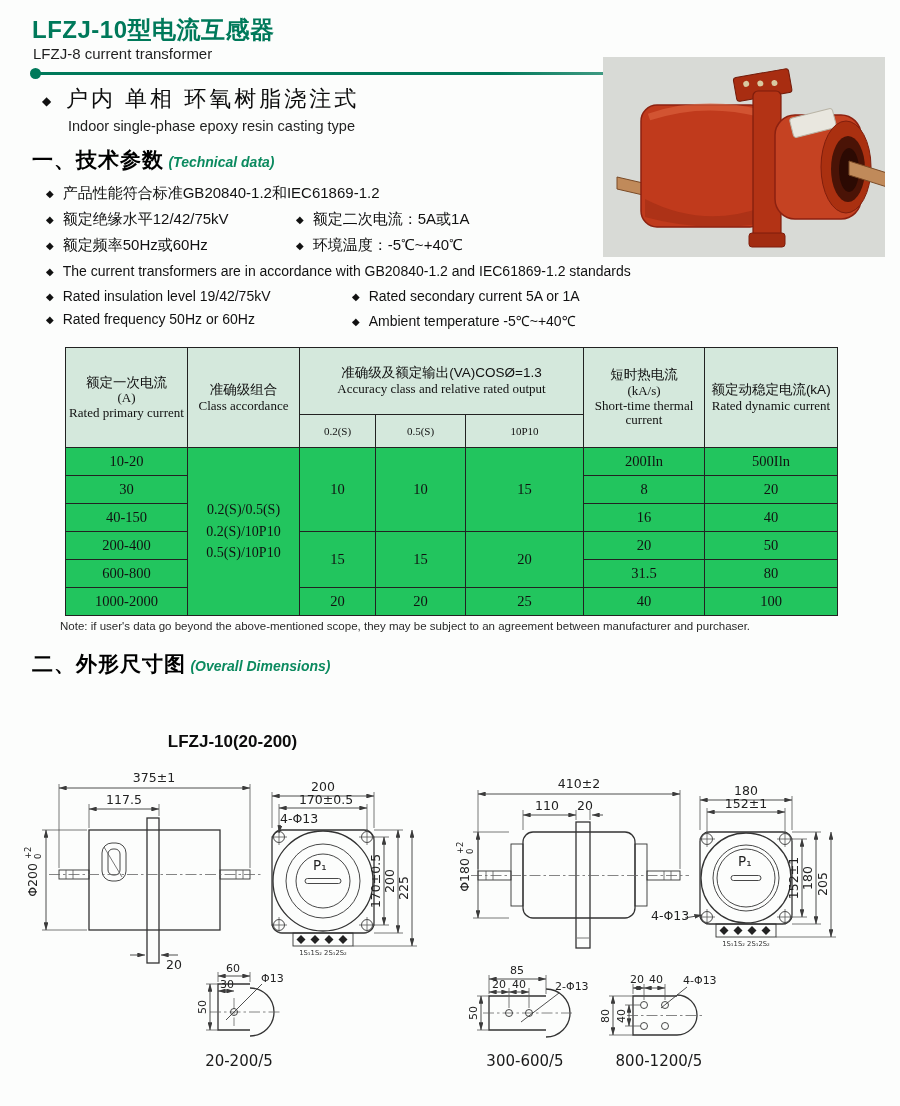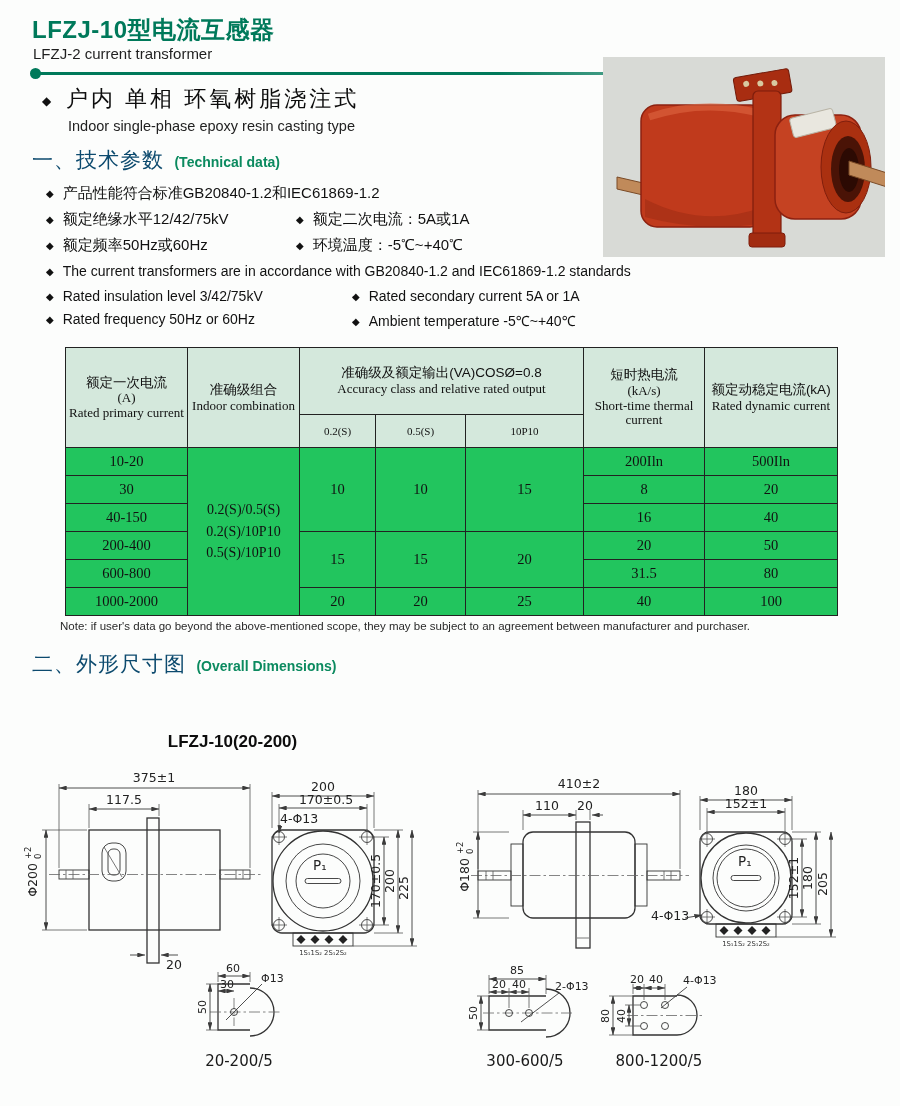--- a/index.html
+++ b/index.html
@@ -9,22 +9,22 @@
 
   .title-zh{font-size:24px;font-weight:bold;color:#00795a;letter-spacing:.5px;}
   .title-en{font-size:15px;color:#1f1f1f;}
   .rule{height:3px;background:linear-gradient(to right,#00795a 0%,#00795a 55%,rgba(0,121,90,.10) 100%);border-radius:2px;}
   .rule-dot{position:absolute;left:-3px;top:-4px;width:11px;height:11px;border-radius:50%;background:#00795a;}
 
   .feat-marker{font-size:12px;color:#111;}
   .feat-zh{font-size:22px;letter-spacing:3px;color:#0d0d0d;}
   .feat-en{font-size:14.5px;color:#222;}
 
-  .sec-zh{font-size:21px;font-weight:normal;color:#0c4a6e;letter-spacing:1px;}
-  .sec-en{font-size:14px;font-weight:bold;color:#0b8a5f;margin-left:6px;}
+  .sec-zh{font-size:21px;font-weight:bold;color:#000000;letter-spacing:1px;}
+  .sec-en{font-size:14px;font-weight:bold;color:#0b8a5f;font-style:italic;}
 
   .bullet{display:flex;gap:9px;align-items:baseline;font-size:15px;color:#111;white-space:nowrap;}
   .bullet .bm{font-size:10px;position:relative;top:-1px;}
   .bullet.en{font-size:14px;}
 
   table.spec{border-collapse:collapse;table-layout:fixed;width:772px;font-family:"Liberation Serif",serif;}
   .spec th,.spec td{border:1px solid #222;text-align:center;vertical-align:middle;padding:1px 2px;overflow:hidden;}
   .spec thead th{background:#d4e8dc;font-weight:normal;}
   .spec tr.r1 th{height:64px;}
   .spec tr.r2 th{height:30px;font-size:11px;}
@@ -60,21 +60,21 @@
   <defs>
     <marker id="arr" viewBox="0 0 10 6" refX="9.5" refY="3" markerWidth="9" markerHeight="5.4" orient="auto-start-reverse">
       <path d="M0,0 L10,3 L0,6 z" fill="#3b3b3b"></path>
     </marker>
   </defs>
 </svg>
 
 <div class="page">
 
   <div class="abs title-zh" style="left:32px;top:14px">LFZJ-10型电流互感器</div>
-  <div class="abs title-en" style="left:33px;top:45px">LFZJ-2 current transformer</div>
+  <div class="abs title-en" style="left:33px;top:45px">LFZJ-8 current transformer</div>
   <div class="abs rule" style="left:33px;top:72px;width:845px">
     <span class="rule-dot"></span>
   </div>
 
   <span class="abs feat-marker" style="left:42px;top:94px">◆</span>
   <div class="abs feat-zh" style="left:66px;top:84px">户内 单相 环氧树脂浇注式</div>
   <div class="abs feat-en" style="left:68px;top:118px">Indoor single-phase epoxy resin casting type</div>
 
   <div class="abs" style="left:603px;top:57px">
     <svg width="282" height="200" viewBox="0 0 282 200">
@@ -126,21 +126,21 @@
   <div class="abs bullet" style="left:296px;top:236px">
     <span class="bm">◆</span>
     <span>环境温度：-5℃~+40℃</span>
   </div>
   <div class="abs bullet en" style="left:46px;top:263px">
     <span class="bm">◆</span>
     <span>The current transformers are in accordance with GB20840-1.2 and IEC61869-1.2 standards</span>
   </div>
   <div class="abs bullet en" style="left:46px;top:288px">
     <span class="bm">◆</span>
-    <span>Rated insulation level 3/42/75kV</span>
+    <span>Rated insulation level 19/42/75kV</span>
   </div>
   <div class="abs bullet en" style="left:352px;top:288px">
     <span class="bm">◆</span>
     <span>Rated secondary current 5A or 1A</span>
   </div>
   <div class="abs bullet en" style="left:46px;top:311px">
     <span class="bm">◆</span>
     <span>Rated frequency 50Hz or 60Hz</span>
   </div>
   <div class="abs bullet en" style="left:352px;top:311px">
@@ -160,24 +160,24 @@
     </colgroup>
     <thead>
       <tr class="r1">
         <th rowspan="2">
           <div class="zh">额定一次电流</div>
           <div class="en">(A)</div>
           <div class="en">Rated primary current</div>
         </th>
         <th rowspan="2">
           <div class="zh">准确级组合</div>
-          <div class="en">Indoor combination</div>
+          <div class="en">Class accordance</div>
         </th>
         <th colspan="3">
-          <div class="zh">准确级及额定输出(VA)COSØ=0.8</div>
+          <div class="zh">准确级及额定输出(VA)COSØ=1.3</div>
           <div class="en">Accuracy class and relative rated output</div>
         </th>
         <th rowspan="2">
           <div class="zh">短时热电流</div>
           <div class="en">(kA/s)</div>
           <div class="en">Short-time thermal current</div>
         </th>
         <th rowspan="2">
           <div class="zh">额定动稳定电流(kA)</div>
           <div class="en">Rated dynamic current</div>

